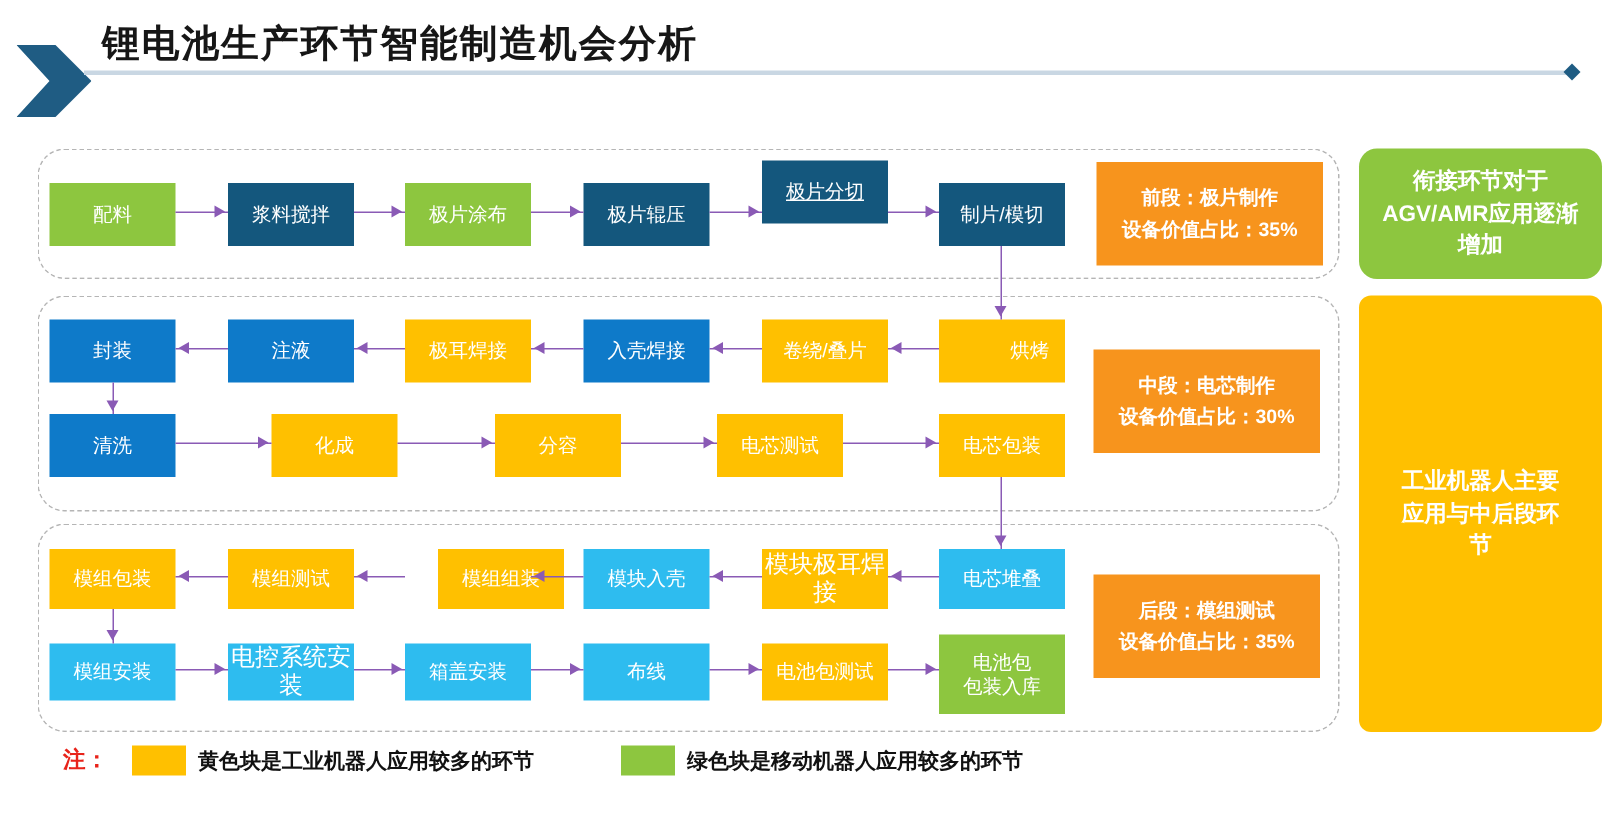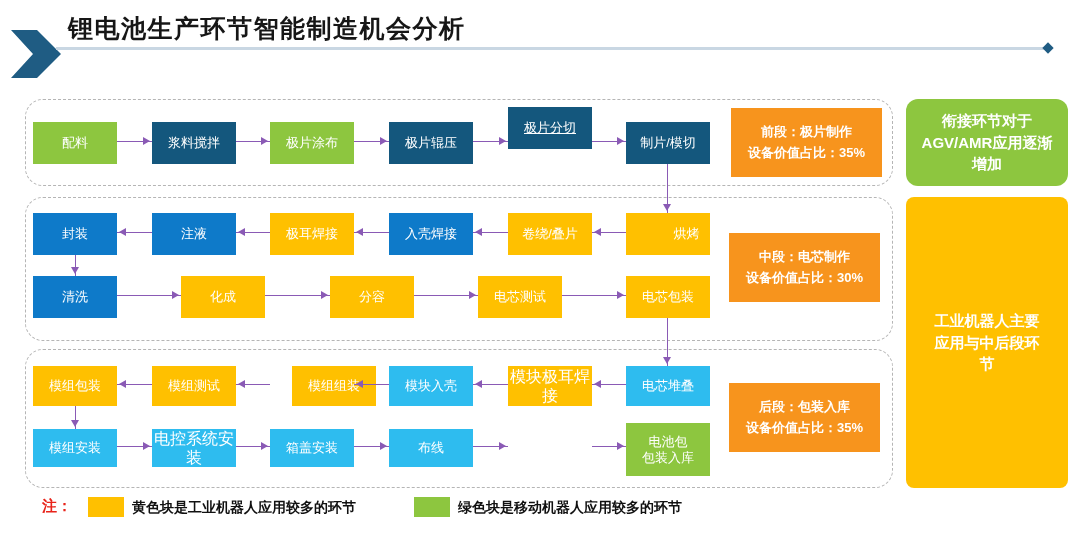--- a/index.html
+++ b/index.html
@@ -130,33 +130,34 @@
   <div class="arr arr-h left" style="left:117px;top:384px;width:35px;"></div>
   <div class="arr arr-h left" style="left:236px;top:384px;width:34px;"></div>
   <div class="arr arr-h left" style="left:354px;top:384px;width:35px;"></div>
   <div class="arr arr-h left" style="left:473px;top:384px;width:35px;"></div>
   <div class="arr arr-h left" style="left:592px;top:384px;width:34px;"></div>
 
   <div class="pbox c-cyan" style="left:33px;top:429px;height:38px;">模组安装</div>
   <div class="pbox sm c-cyan" style="left:152px;top:429px;height:38px;">电控系统安装</div>
   <div class="pbox c-cyan" style="left:270px;top:429px;height:38px;">箱盖安装</div>
   <div class="pbox c-cyan" style="left:389px;top:429px;height:38px;">布线</div>
+  <div class="pbox c-yellow" style="left:508px;top:429px;height:38px;">电池包测试</div>
   <div class="pbox c-green" style="left:626px;top:423px;height:53px;">
     <span>电池包</span>
     <span>包装入库</span>
   </div>
 
   <div class="arr arr-h right" style="left:117px;top:446px;width:35px;"></div>
   <div class="arr arr-h right" style="left:236px;top:446px;width:34px;"></div>
   <div class="arr arr-h right" style="left:354px;top:446px;width:35px;"></div>
   <div class="arr arr-h right" style="left:473px;top:446px;width:35px;"></div>
   <div class="arr arr-h right" style="left:592px;top:446px;width:34px;"></div>
 
   <div class="stage-label" style="left:729px;top:383px;">
-    <div>后段：包装入库</div>
+    <div>后段：模组测试</div>
     <div>设备价值占比：35%</div>
   </div>
 
   <div class="arr arr-v" style="left:667px;top:164px;height:49px;"></div>
   <div class="arr arr-v" style="left:75px;top:255px;height:21px;"></div>
   <div class="arr arr-v" style="left:667px;top:318px;height:48px;"></div>
   <div class="arr arr-v" style="left:75px;top:406px;height:23px;"></div>
 
   <div id="note-green" class="side-note">
     <div>衔接环节对于</div>

